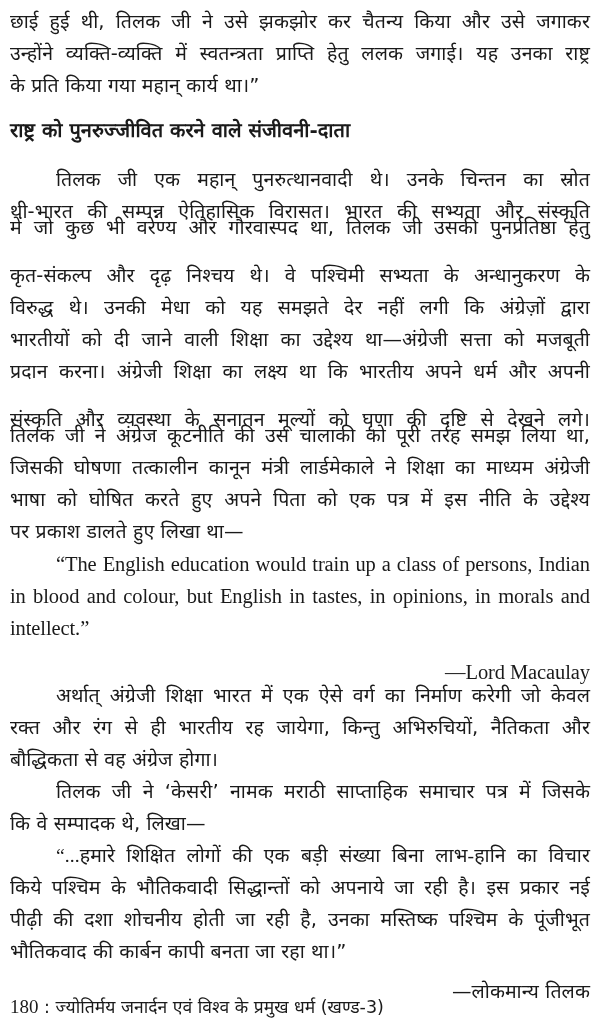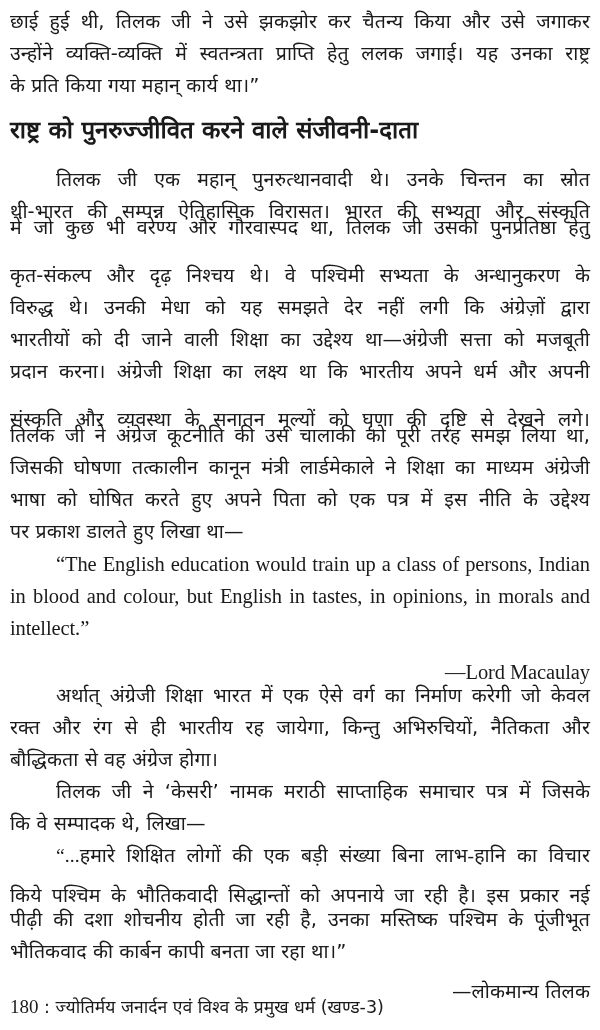--- a/index.html
+++ b/index.html
@@ -12,21 +12,21 @@
   .page { position:absolute; left:0; top:0; width:512px; height:1030px; }
   .line {
     position:absolute; left:10px; width:580px;
     font-size:19.5px; line-height:32px; white-space:nowrap;
     text-align:justify; text-align-last:justify;
     letter-spacing:0.1px;
   }
   .line.last { text-align-last:left; }
   .line.indent { left:56px; width:534px; }
   .heading {
-    position:absolute; left:10px; font-size:24px; font-weight:bold; line-height:32px;
+    position:absolute; left:10px; font-size:20px; font-weight:bold; line-height:32px;
     white-space:nowrap;
   }
   .en {
     font-family:"Liberation Serif", serif; font-size:20.5px; letter-spacing:-0.1px;
   }
   .right { text-align:center; text-align-last:right;margin-top:10px; }
   .footer {
     position:absolute; left:10px; top:986px; font-size:17.5px; line-height:28px; white-space:nowrap;
   }
   .footer .num { font-family:"Liberation Serif", serif; font-size:19px; }
@@ -61,21 +61,21 @@
   <div class="line en right" style="top:646px;">—Lord Macaulay</div>
 
   <div class="line indent" style="top:680px;">अर्थात् अंग्रेजी शिक्षा भारत में एक ऐसे वर्ग का निर्माण करेगी जो केवल</div>
   <div class="line" style="top:712px;">रक्त और रंग से ही भारतीय रह जायेगा, किन्तु अभिरुचियों, नैतिकता और</div>
   <div class="line last" style="top:744px;">बौद्धिकता से वह अंग्रेज होगा।</div>
 
   <div class="line indent" style="top:776px;">तिलक जी ने ‘केसरी’ नामक मराठी साप्ताहिक समाचार पत्र में जिसके</div>
   <div class="line last" style="top:808px;">कि वे सम्पादक थे, लिखा—</div>
 
   <div class="line indent" style="top:840px;font-family:Liberation Serif, serif;">“...हमारे शिक्षित लोगों की एक बड़ी संख्या बिना लाभ-हानि का विचार</div>
-  <div class="line" style="top:872px;margin-top:8px;">किये पश्चिम के भौतिकवादी सिद्धान्तों को अपनाये जा रही है। इस प्रकार नई</div>
+  <div class="line" style="top:872px;">किये पश्चिम के भौतिकवादी सिद्धान्तों को अपनाये जा रही है। इस प्रकार नई</div>
   <div class="line" style="top:904px;">पीढ़ी की दशा शोचनीय होती जा रही है, उनका मस्तिष्क पश्चिम के पूंजीभूत</div>
   <div class="line last" style="top:936px;">भौतिकवाद की कार्बन कापी बनता जा रहा था।”</div>
   <div class="line right" style="top:966px;">—लोकमान्य तिलक</div>
 
   <div class="footer" style="top:993px;">
     <span class="num">180</span>
     <span>:</span>
     <span>ज्योतिर्मय जनार्दन एवं विश्व के प्रमुख धर्म (खण्ड-3)</span>
   </div>
 </div>

